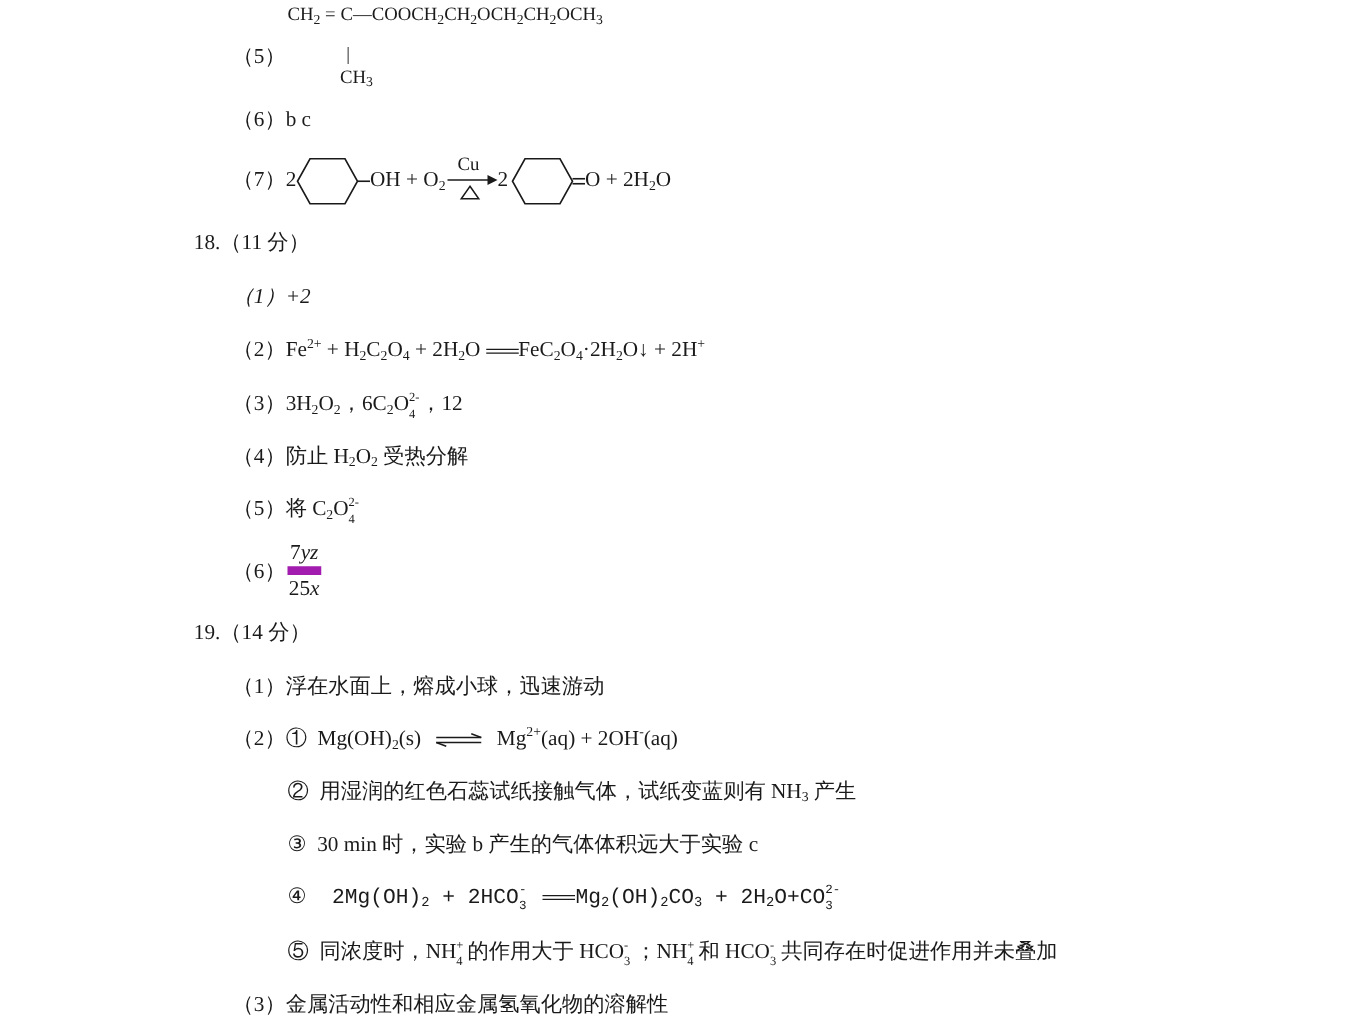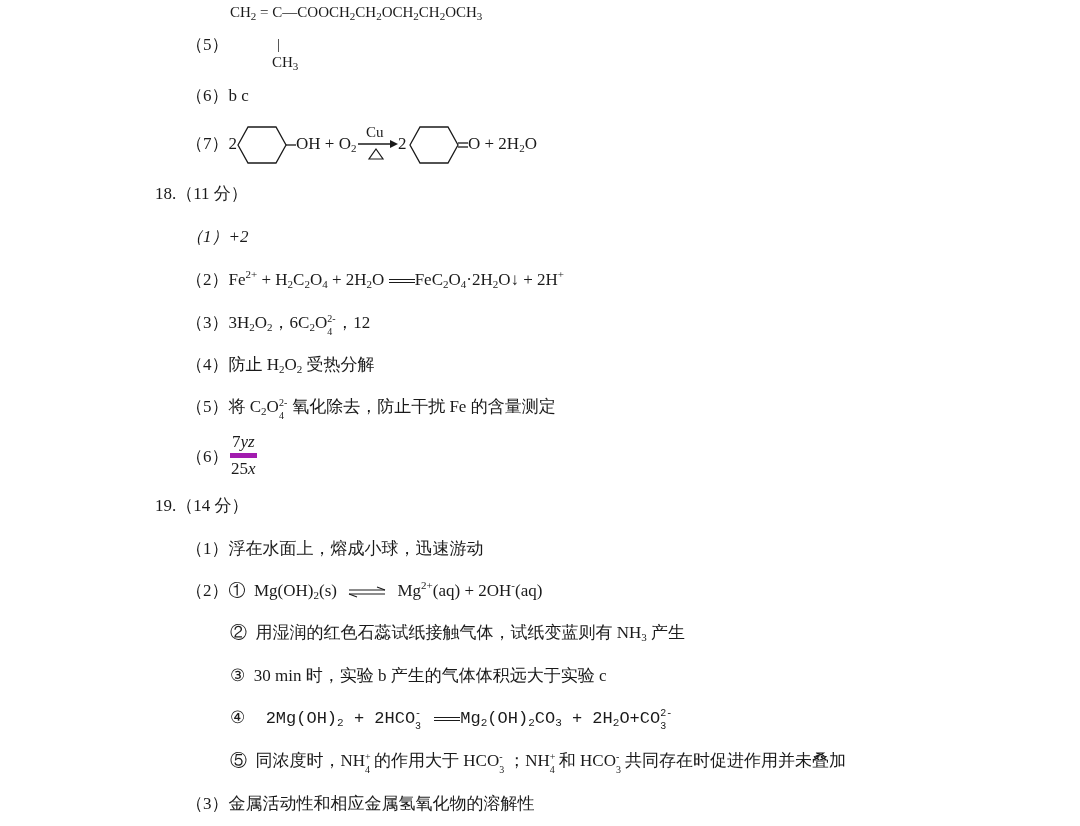--- a/index.html
+++ b/index.html
@@ -8,21 +8,21 @@
     font-family: "Liberation Serif", "DejaVu Serif", serif;
     color: #1a1a1a; font-size: 17px;
   }
   .line { position: absolute; white-space: nowrap; line-height: 20px; }
   sub { font-size: 11px; vertical-align: -3px; line-height: 0; }
   sup { font-size: 11px; vertical-align: 7px; line-height: 0; }
   .supsub { display: inline-block; position: relative; width: 9px; height: 14px; vertical-align: middle; }
   .supsub .s-up { position: absolute; top: -8px; left: 0; font-size: 10px; }
   .supsub .s-dn { position: absolute; top: 5px; left: 0; font-size: 10px; }
   .frac { display: inline-block; vertical-align: middle; text-align: center; font-style: italic; }
-  .frac .num { display: block; border-bottom: 5px solid #a21caf; padding: 0 2px 1px; }
+  .frac .num { display: block; border-bottom: 7px solid #a21caf; padding: 0 2px 1px; }
   .frac .den { display: block; padding-top: 1px; }
   .frac .n { font-style: normal; }
   svg { overflow: visible; }
 </style>
 </head>
 <body>
 
 <div class="line" style="left:186px;top:35px;">（5）</div>
 <div class="line" style="left:230px;top:2px;font-size:15px;">
   CH<sub>2</sub> = C—COOCH<sub>2</sub>CH<sub>2</sub>OCH<sub>2</sub>CH<sub>2</sub>OCH<sub>3</sub>
@@ -70,21 +70,21 @@
 
 <div class="line" style="left:186px;top:313px;">
   <span>（3）</span>3H<sub>2</sub>O<sub>2</sub>，6C<sub>2</sub>O<span class="supsub"><span class="s-up">2-</span><span class="s-dn">4</span></span>，12
 </div>
 
 <div class="line" style="left:186px;top:355px;">
   <span>（4）</span><span>防止 H</span><sub>2</sub>O<sub>2</sub> <span>受热分解</span>
 </div>
 
 <div class="line" style="left:186px;top:397px;">
-  <span>（5）</span><span>将 C</span><sub>2</sub>O<span class="supsub"><span class="s-up">2-</span><span class="s-dn">4</span></span> <span>氧化除去，防止干扰 Fe 的含量测定</span>
+  <span>（5）</span><span>将 C</span><sub>2</sub>O<span class="supsub"><span class="s-up">2-</span><span class="s-dn">4</span></span> 
 </div>
 
 <div class="line" style="left:186px;top:447px;">（6）</div>
 <div class="frac" style="position:absolute;left:230px;top:432px;">
   <span class="num"><span class="n">7</span>yz</span>
   <span class="den"><span class="n">25</span>x</span>
 </div>
 
 <div class="line" style="left:155px;top:496px;">19.（14 分）</div>
 

